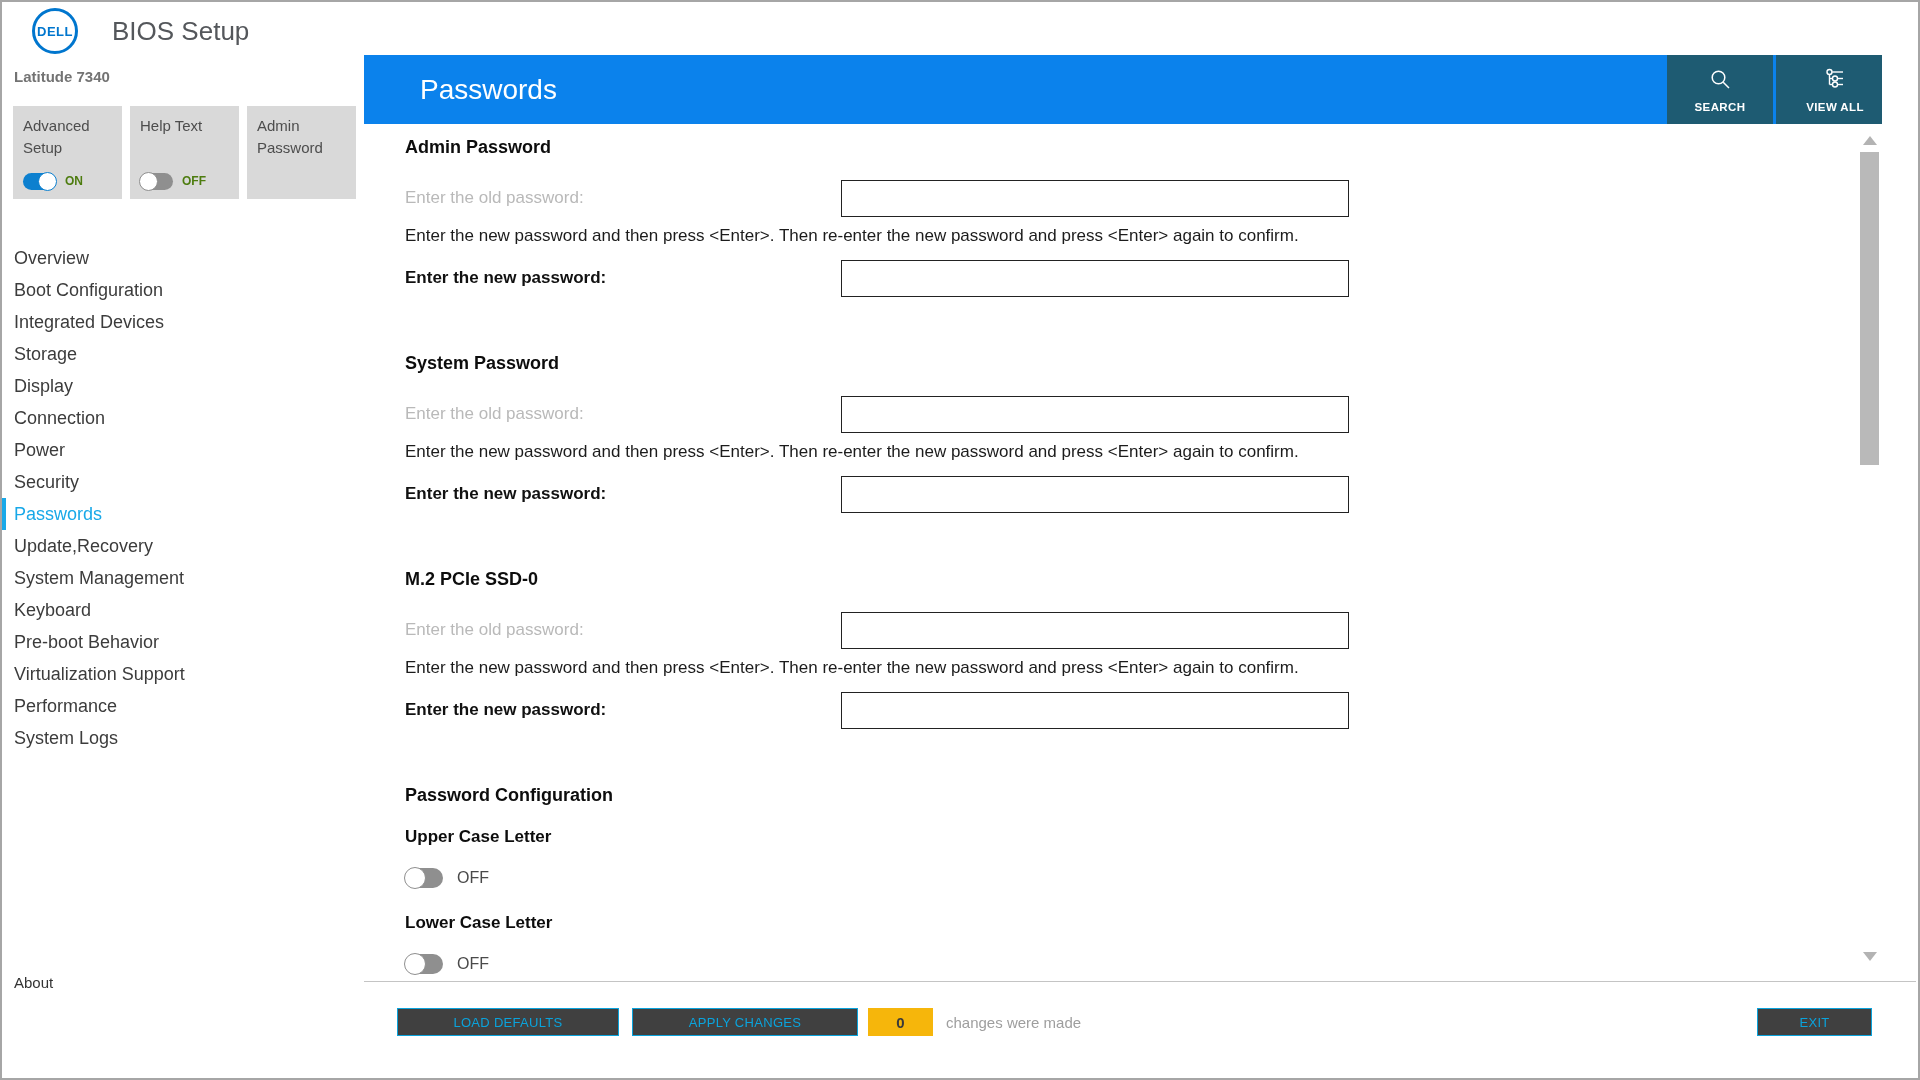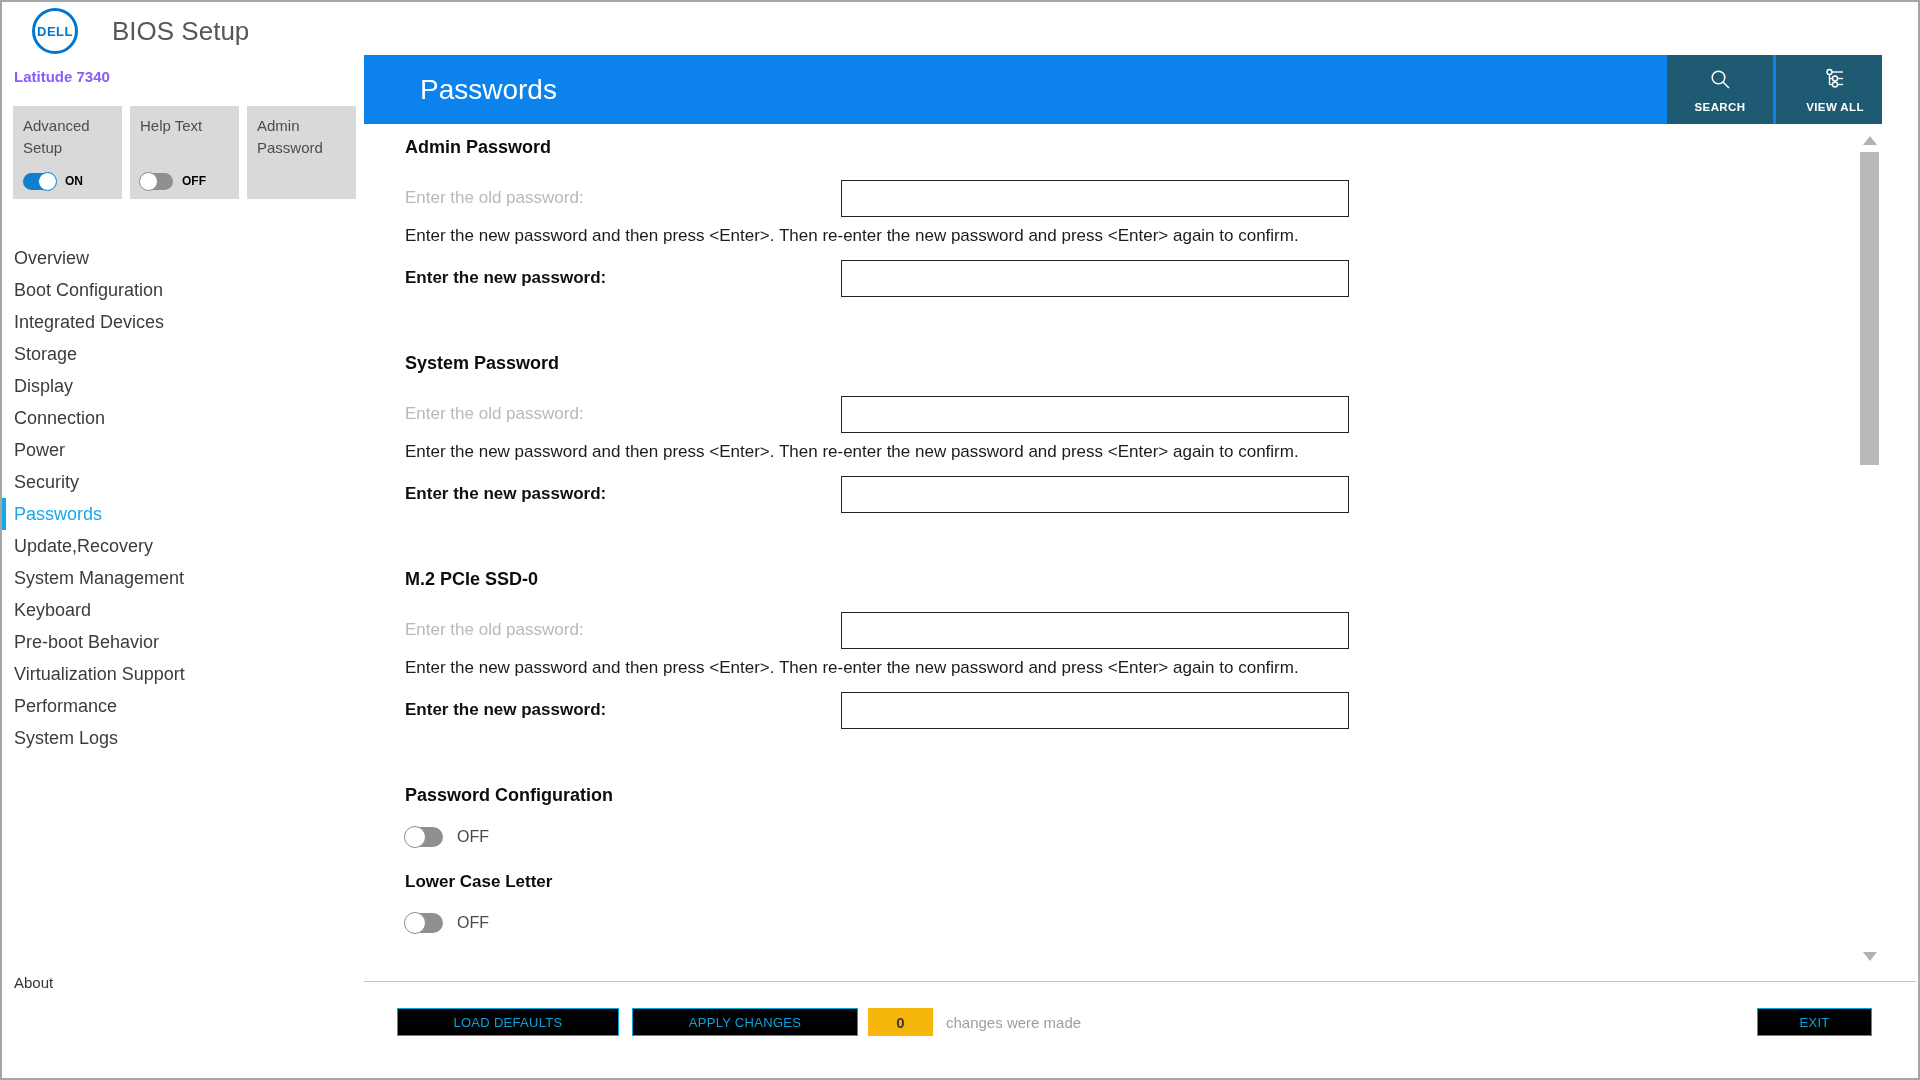--- a/index.html
+++ b/index.html
@@ -14,31 +14,31 @@
 
   
   .sidebar { position:absolute; left:0; top:0; width:360px; height:100%; background:#fff; }
   .brand-row { position:absolute; left:30px; top:4px; height:50px; display:flex; align-items:center; gap:34px; }
   .dell-logo {
     width:46px; height:46px; border:3px solid var(--dell-blue); border-radius:50%;
     display:flex; align-items:center; justify-content:center;
     color:var(--dell-blue); font-weight:bold; font-size:13px; letter-spacing:.5px;
   }
   .app-title { font-size:26px; color:#54575b; }
-  .model { position:absolute; left:12px; top:66px; font-size:15px; font-weight:bold; color:#8b5cf6; }
+  .model { position:absolute; left:12px; top:66px; font-size:15px; font-weight:bold; color:#737373; }
 
   .cards { position:absolute; left:11px; top:104px; display:flex; gap:8px; }
   .card {
     width:109px; height:93px; background:var(--card-gray);
     padding:9px 6px 8px 10px; position:relative;
     font-size:15px; color:#4d4d4d; line-height:1.45;
   }
   .card-toggle-row {
     position:absolute; left:10px; bottom:9px; display:flex; align-items:center; gap:9px;
-    font-size:12px; font-weight:bold; color:#000000;justify-content:space-between;
+    font-size:12px; font-weight:bold; color:#4d7c0f;justify-content:space-between;
   }
 
   .menu { position:absolute; left:0; top:240px; width:100%; }
   .menu-item {
     height:32px; display:flex; align-items:center;
     border-left:4px solid transparent; padding-left:8px;
     font-size:18px; color:#3c3c3c; cursor:pointer;
   }
   .menu-item.active { color:var(--active-item-cyan); border-left-color:var(--active-item-cyan); }
 
@@ -96,21 +96,21 @@
   .sb-down { top:828px; border-top:9px solid #b3b3b3; }
   .sb-thumb { position:absolute; left:0; top:28px; width:19px; height:313px; background:#b9b9b9; cursor:pointer; }
 
   
   .footer {
     position:absolute; left:2px; right:2px; top:979px; bottom:2px;
     border-top:1px solid #c4c4c4; background:#fff;
   }
   .footer-row { display:flex; align-items:center; margin-top:26px; }
   .fbtn {
-    height:28px; border:1px solid var(--accent-cyan); background:#000000; color:var(--accent-cyan);
+    height:28px; border:1px solid var(--accent-cyan); background:#404040; color:var(--accent-cyan);
     font-size:13px; letter-spacing:.3px; display:flex; align-items:center; justify-content:center;
     cursor:pointer; font-family:"Liberation Sans",sans-serif;
   }
   .btn-load { margin-left:33px; width:222px; }
   .btn-apply { margin-left:13px; width:226px; }
   .badge {
     margin-left:10px; width:65px; height:28px; background:var(--badge-yellow);
     color:#3a3a3a; font-size:15px; font-weight:bold;
     display:flex; align-items:center; justify-content:center;
   }
@@ -278,20 +278,21 @@
     <div class="pw-row">
       <div class="pw-label bold">Enter the new password:</div>
       <input class="pw-input" type="password" style="">
     </div>
   </div>
 </div>
 
       <div class="section cfg">
         <h3 class="section-heading">Password Configuration</h3>
         <div id="config-container">
+            <div class="cfg-label">Upper Case Letter</div>
             <div class="toggle-row">
               <div class="tg">
                 <div class="knob"></div>
               </div>
               <span>OFF</span>
             </div>
             <div class="cfg-label">Lower Case Letter</div>
             <div class="toggle-row">
               <div class="tg">
                 <div class="knob"></div>

